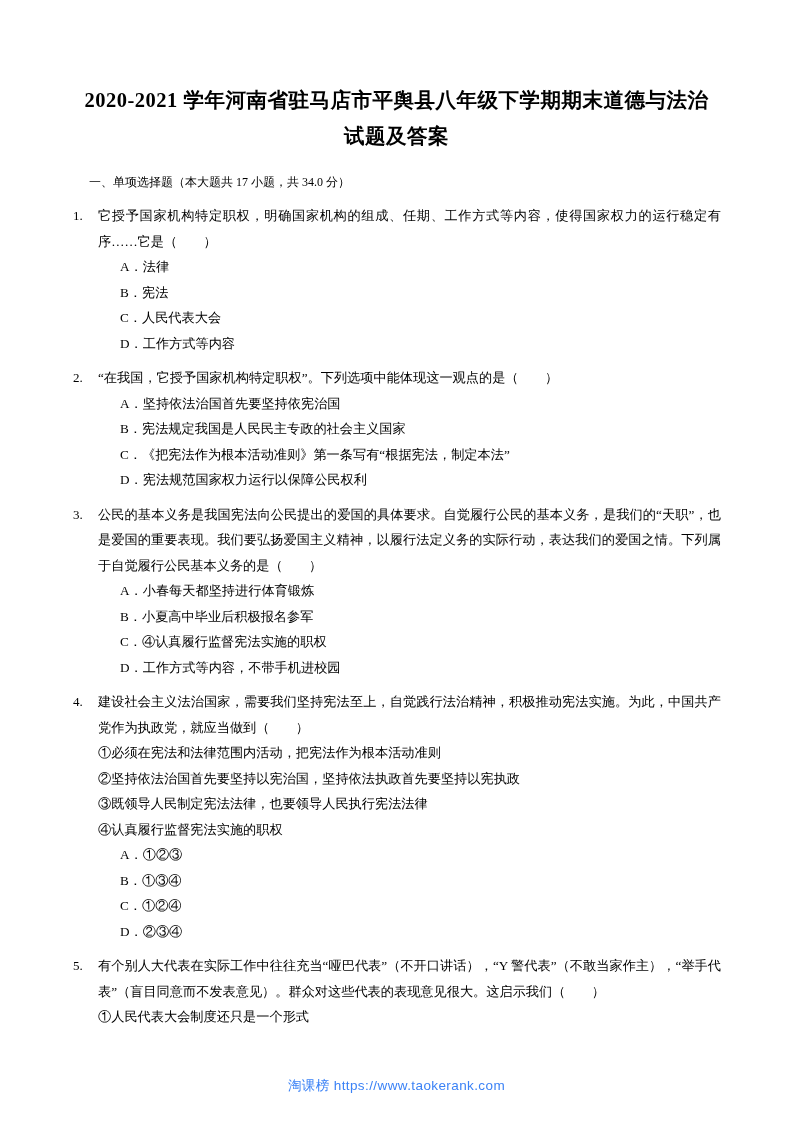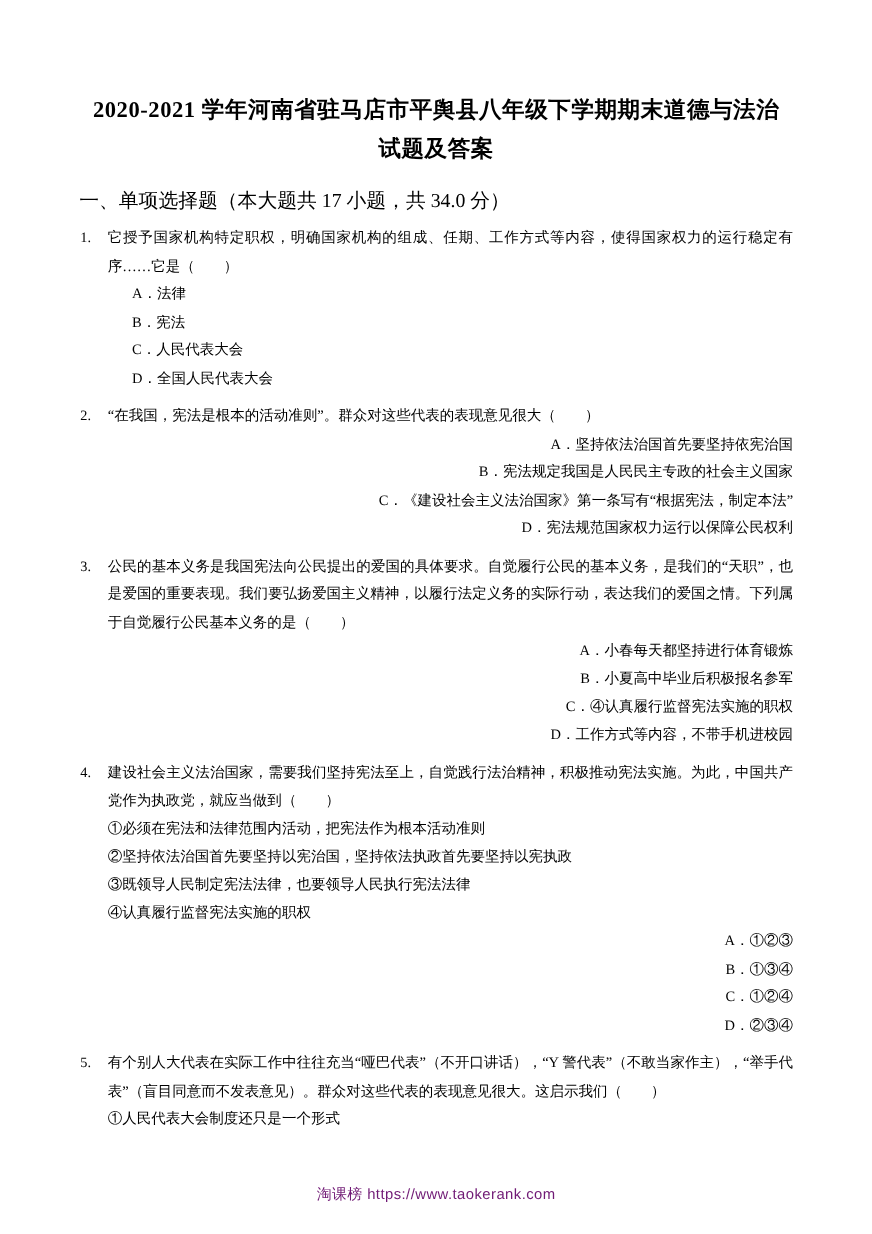--- a/index.html
+++ b/index.html
@@ -25,22 +25,22 @@
   .doc-title {
     font-size: 20.5px;
     font-weight: bold;
     text-align: center;
     line-height: 36px;
     letter-spacing: 0.5px;
     margin: 0 0 4px 0;
     font-family: "Liberation Serif", "DejaVu Serif", serif;
   }
   .section-head {
-    font-size: 18px;
-    margin: 16px 0 2px 0;
+    font-size: 12px;
+    margin: 16px 0 2px 17px;
     line-height: 24px;
   }
   .q {
     display: flex;
     align-items: flex-start;
     margin-top: 9px;
   }
   .q-num {
     width: 26px;
     flex: 0 0 26px;
@@ -55,52 +55,50 @@
   }
   .q-stem {
     font-size: 13.2px;
     line-height: 25.5px;
     text-align: justify;
     text-justify: inter-ideograph;
   }
   .opt-list {
     margin: 0;
     padding: 0;
-    text-align: right;
   }
   .opt {
     font-size: 13.2px;
     line-height: 25.5px;
     padding-left: 22px;
   }
   .opt-row {
     display: flex;
     font-size: 13.2px;
     line-height: 25.5px;
     padding-left: 22px;
     flex-direction: column;
   }
   .opt-row .opt-cell {
     flex: 0 0 50%;
   }
   .opt-row.four .opt-cell {
     flex: 0 0 25%;
-    text-align: right;
   }
   .sub {
     font-size: 13.2px;
     line-height: 25.5px;
   }
   .watermark {
     position: absolute;
     left: 0;
     right: 0;
     bottom: 27px;
     text-align: center;
-    color: #701a75;
+    color: #3b82f6;
     font-size: 13.5px;
     font-family: "Liberation Sans", sans-serif;
     letter-spacing: 0.4px;
   }
 </style>
 </head>
 <body>
 
 <div class="page">
 
@@ -114,33 +112,33 @@
   <div class="q">
     <div class="q-num">1.</div>
     <div class="q-body">
       <div class="q-stem">它授予国家机构特定职权，明确国家机构的组成、任期、工作方式等内容，使得国家权力的运行稳定有序……它是（　　）</div>
       <div class="opt-row">
         <div class="opt-cell">A．法律</div>
         <div class="opt-cell">B．宪法</div>
       </div>
       <div class="opt-row">
         <div class="opt-cell">C．人民代表大会</div>
-        <div class="opt-cell">D．全国人民代表大会</div>
+        <div class="opt-cell">D．工作方式等内容</div>
       </div>
     </div>
   </div>
 
   <div class="q">
     <div class="q-num">2.</div>
     <div class="q-body">
-      <div class="q-stem">“在我国，宪法是根本的活动准则”。群众对这些代表的表现意见很大（　　）</div>
+      <div class="q-stem">“在我国，它授予国家机构特定职权”。下列选项中能体现这一观点的是（　　）</div>
       <div class="opt-list">
         <div class="opt">A．坚持依法治国首先要坚持依宪治国</div>
         <div class="opt">B．宪法规定我国是人民民主专政的社会主义国家</div>
-        <div class="opt">C．《建设社会主义法治国家》第一条写有“根据宪法，制定本法”</div>
+        <div class="opt">C．《把宪法作为根本活动准则》第一条写有“根据宪法，制定本法”</div>
         <div class="opt">D．宪法规范国家权力运行以保障公民权利</div>
       </div>
     </div>
   </div>
 
   <div class="q">
     <div class="q-num">3.</div>
     <div class="q-body">
       <div class="q-stem">公民的基本义务是我国宪法向公民提出的爱国的具体要求。自觉履行公民的基本义务，是我们的“天职”，也是爱国的重要表现。我们要弘扬爱国主义精神，以履行法定义务的实际行动，表达我们的爱国之情。下列属于自觉履行公民基本义务的是（　　）</div>
       <div class="opt-list">

